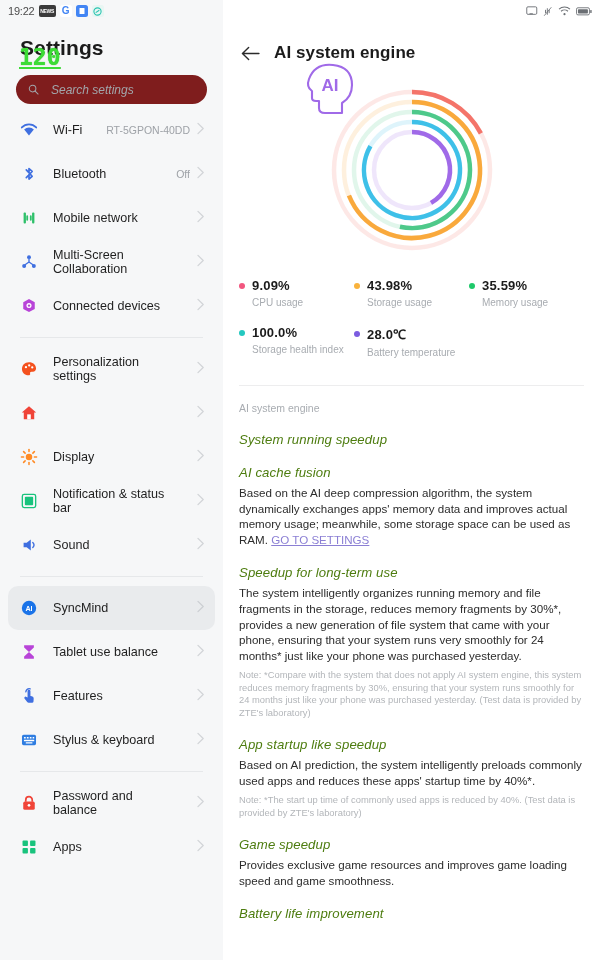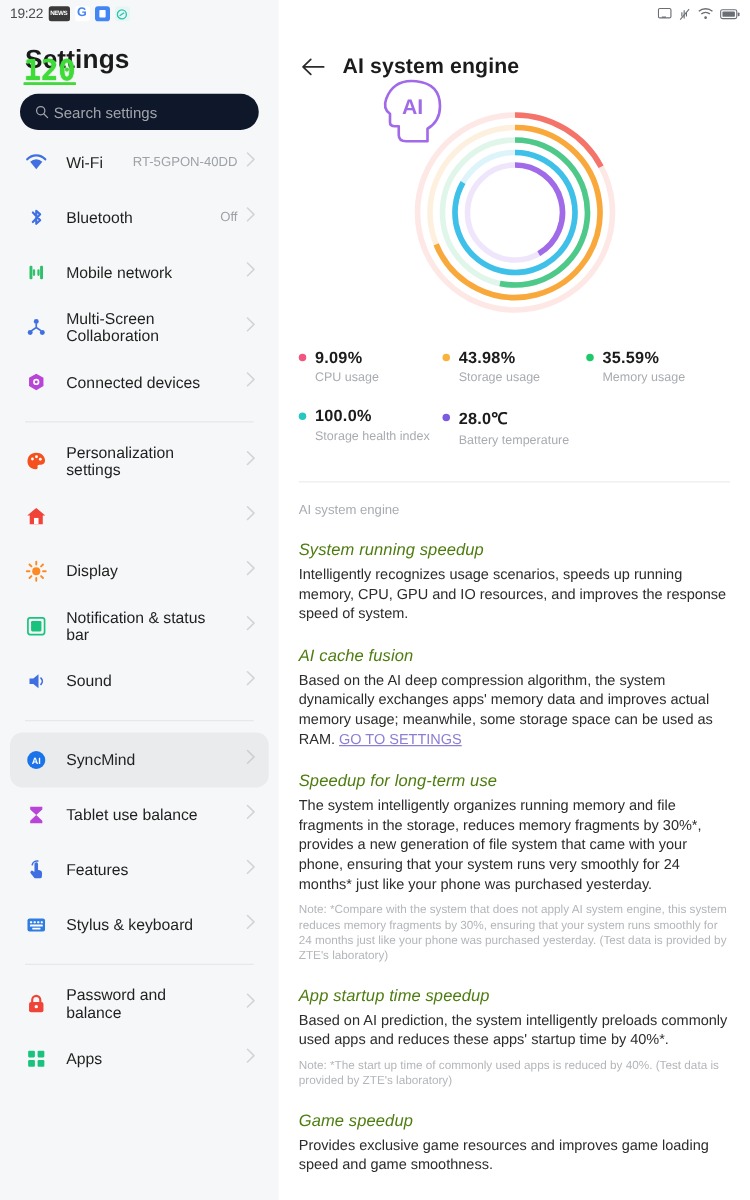--- a/index.html
+++ b/index.html
@@ -45,21 +45,21 @@
     font-family: "DejaVu Sans Mono", monospace;
     font-size: 23px; font-weight: bold; color: #3ddc36;
     letter-spacing: 0px; line-height: 1;
     text-shadow: 0 0 1px #2bbf25;
     z-index: 5;
     text-decoration: underline;
   }
   .searchbar {
     position: absolute; left: 16px; top: 75px;
     width: 191px; height: 29px; border-radius: 15px;
-    background: #0f172a; display: flex; align-items: center; padding-left: 12px; gap: 4px;
+    background: #7f1d1d; display: flex; align-items: center; padding-left: 12px; gap: 12px; font-style: italic;
   }
   .search-ph { font-size: 12px; color: #a2a6ab; }
   .mag { width: 11px; height: 11px; flex: none; }
 
   .side-list { position: absolute; top: 108px; left: 0; width: 223px; }
   .divider { height: 1px; background: #e6e8ea; margin: 9px 20px 9px 20px; }
 
   .side-item {
     display: flex; align-items: center; height: 44px;
     margin: 0 8px; padding: 0 10px 0 10px; border-radius: 10px;
@@ -467,33 +467,32 @@
         </div>
       </div>
 
     <div class="hr"></div>
 
     <div class="content">
       <div class="eyebrow">AI system engine</div>
       <div id="sections">
           <div class="sec">
             <h3>System running speedup</h3>
-            <p><span>Intelligently recognizes usage scenarios, speeds up running memory, CPU, GPU and IO resources, and improves the response speed of system.</span></p>
           </div>
           <div class="sec">
             <h3>AI cache fusion</h3>
             <p><span>Based on the AI deep compression algorithm, the system dynamically exchanges apps' memory data and improves actual memory usage; meanwhile, some storage space can be used as RAM. </span><a class="link" href="#">GO TO SETTINGS</a></p>
           </div>
           <div class="sec">
             <h3>Speedup for long-term use</h3>
             <p><span>The system intelligently organizes running memory and file fragments in the storage, reduces memory fragments by 30%*, provides a new generation of file system that came with your phone, ensuring that your system runs very smoothly for 24 months* just like your phone was purchased yesterday.</span></p>
             <div class="note">Note: *Compare with the system that does not apply AI system engine, this system reduces memory fragments by 30%, ensuring that your system runs smoothly for 24 months just like your phone was purchased yesterday. (Test data is provided by ZTE's laboratory)</div>
           </div>
           <div class="sec">
-            <h3>App startup time speedup</h3>
+            <h3>App startup like speedup</h3>
             <p><span>Based on AI prediction, the system intelligently preloads commonly used apps and reduces these apps' startup time by 40%*.</span></p>
             <div class="note">Note: *The start up time of commonly used apps is reduced by 40%. (Test data is provided by ZTE's laboratory)</div>
           </div>
           <div class="sec">
             <h3>Game speedup</h3>
             <p><span>Provides exclusive game resources and improves game loading speed and game smoothness.</span></p>
           </div>
           <div class="sec">
             <h3>Battery life improvement</h3>
           </div>

